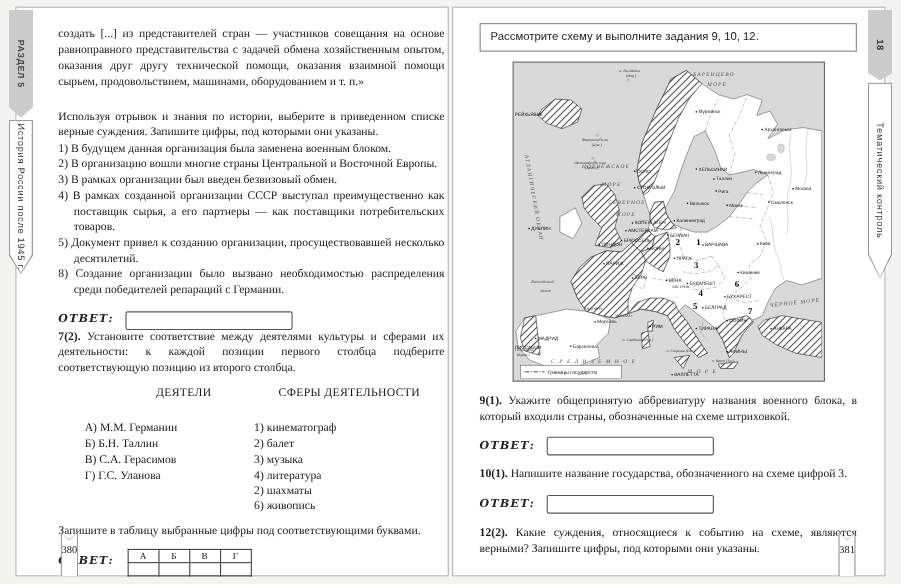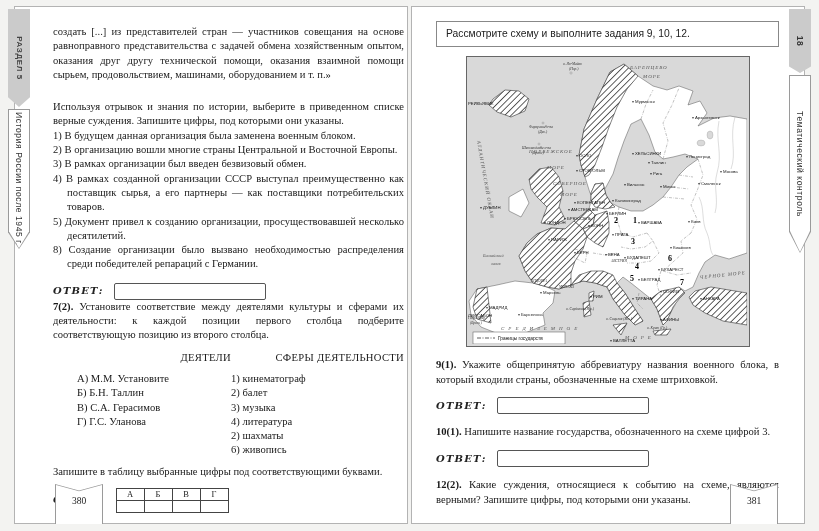--- a/index.html
+++ b/index.html
@@ -21,21 +21,21 @@
   .tab-white-inner{position:absolute;left:1px;right:1px;top:1px;bottom:1px;background:#fff;
         clip-path:polygon(0 0,100% 0,100% 88%,50% 100%,0 88%)}
   #tab-razdel{left:-7px;top:2px;width:22px;height:98px}
   #tab-razdel .vtext{font-weight:bold;font-size:8px;color:#444}
   #tab-hist{left:-7px;top:102px;width:22px;height:140px}
   #tab-num{right:-7px;top:2px;width:22px;height:64px}
   #tab-num .vtext{font-weight:bold}
   #tab-them{right:-7px;top:68px;width:22px;height:178px}
 
   
-  .pagenum{position:absolute;bottom:-1px;width:48px;height:40px}
+  .pagenum{position:absolute;bottom:-1px;width:16px;height:40px}
   .pn-outer{position:absolute;inset:0;background:#9a9a9a;
         clip-path:polygon(0 0,50% 16%,100% 0,100% 100%,0 100%)}
   .pn-inner{position:absolute;left:1px;right:1px;top:1px;bottom:0;background:#fff;
         clip-path:polygon(0 0,50% 16%,100% 0,100% 100%,0 100%)}
   .pn-inner span{display:block;text-align:center;padding-top:11px;font-size:9.5px;color:#222}
   #pn-left{left:40px}
   #pn-right{right:26px}
 
   
   .lp-content{position:absolute;left:38px;right:3px;top:18px;
@@ -45,21 +45,21 @@
   .stmt{text-indent:-14px;padding-left:14px;text-align:justify}
   .answer-row{margin-top:11px;display:flex;align-items:center}
   .otvet{font-style:italic;font-weight:bold;font-size:10px;letter-spacing:1.2px;
         font-family:"DejaVu Serif",serif;color:#222}
   .answer-box{width:150px;height:15px;border:1px solid #555;border-radius:2px;margin-left:10px;background:#fff}
   .tasknum{font-weight:bold}
   .task7{}
   .match{display:flex;margin-top:8px;text-align:left}
   .match .c1{width:178px;padding-left:24px;box-sizing:border-box}
   .match .c2{flex:1}
-  .colhead{text-align:right;margin-bottom:7px;letter-spacing:.3px}
+  .colhead{text-align:center;margin-bottom:18px;letter-spacing:.3px}
   .c1 .colhead{padding-left:26px}
   .colitem{line-height:14.3px}
   .tablenote{margin-top:7px;text-align:justify}
   .table-row{margin-top:9px;display:flex;align-items:center}
   table.anstable{border-collapse:collapse;margin-left:12px}
   table.anstable td{width:27px;height:11px;border:1px solid #444;font-size:8.5px;
         text-align:center;padding:0;line-height:11px}
 
   
   .rp-content{position:absolute;left:24px;right:25px;top:14px;font-size:10.6px;line-height:14.3px}
@@ -121,21 +121,21 @@
 
     <div class="task7">
       <span class="tasknum">7(2).</span>
       <span>Установите соответствие между деятелями культуры и сферами их деятельности: к каждой позиции первого столбца подберите соответствующую позицию из второго столбца.</span>
     </div>
 
     <div class="match">
       <div class="c1">
         <div class="colhead">ДЕЯТЕЛИ</div>
         <div id="col1">
-            <div class="colitem">А) М.М. Установите</div>
+            <div class="colitem">А) М.М. Германии</div>
             <div class="colitem">Б) Б.Н. Таллин</div>
             <div class="colitem">В) С.А. Герасимов</div>
             <div class="colitem">Г) Г.С. Уланова</div>
           </div>
       </div>
       <div class="c2">
         <div class="colhead">СФЕРЫ ДЕЯТЕЛЬНОСТИ</div>
         <div id="col2">
             <div class="colitem">1) кинематограф</div>
             <div class="colitem">2) балет</div>

